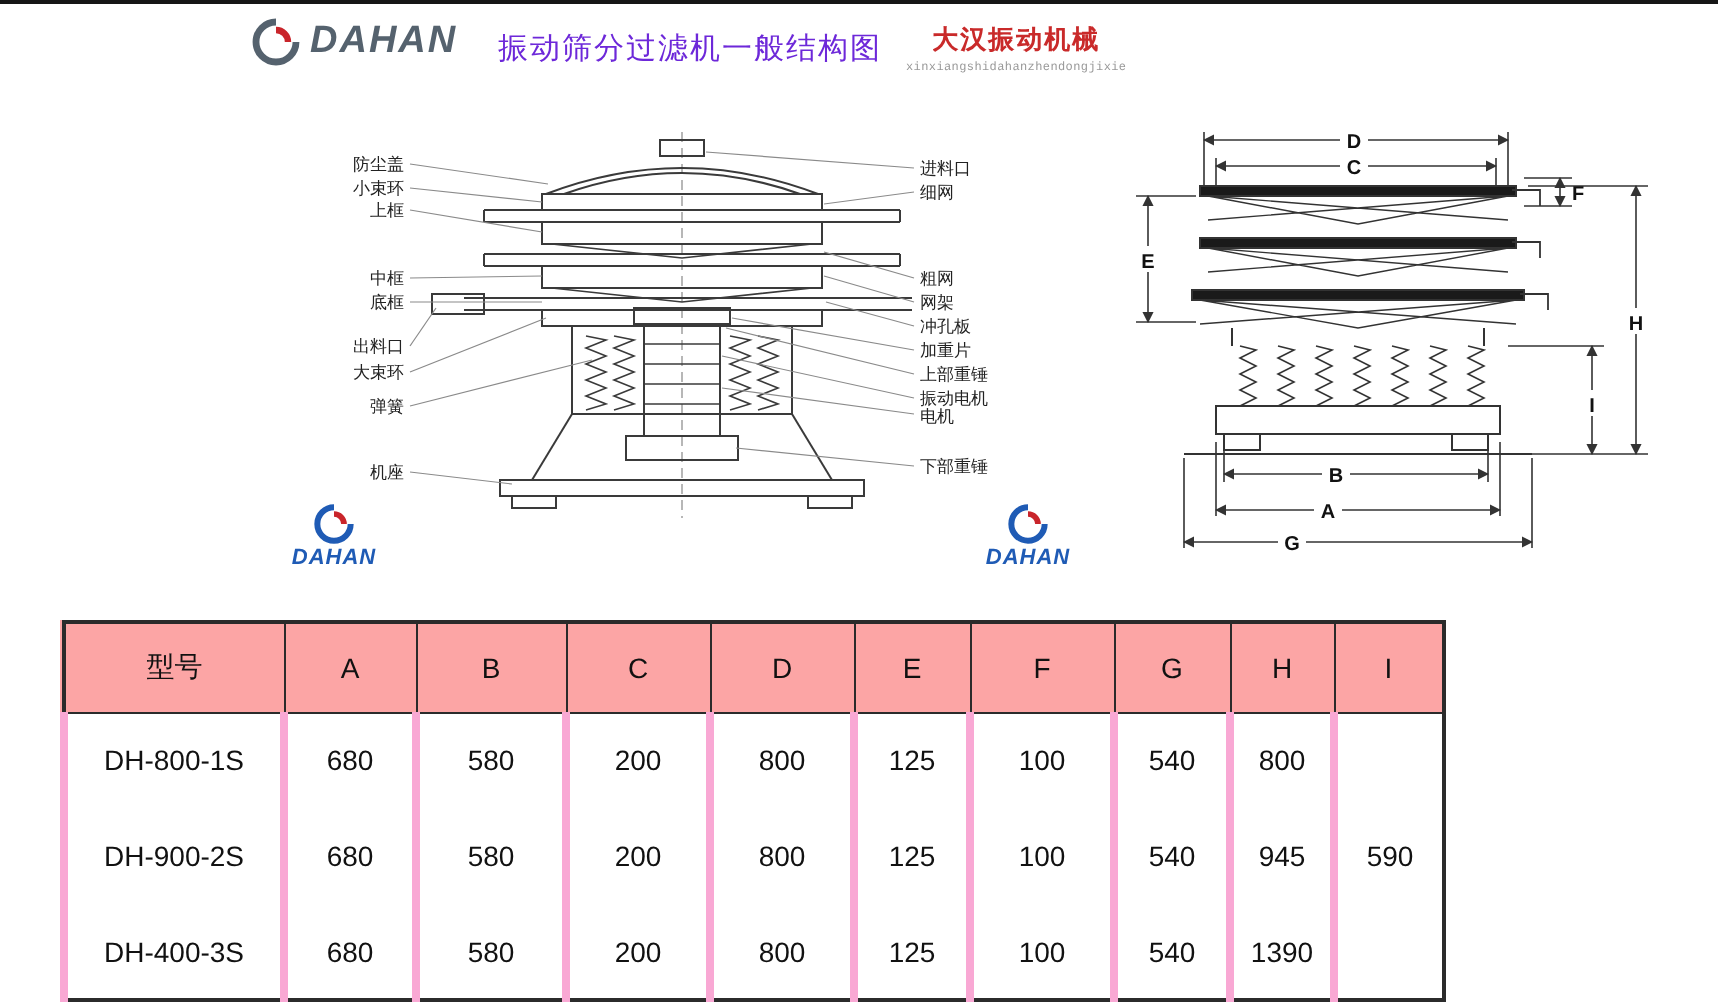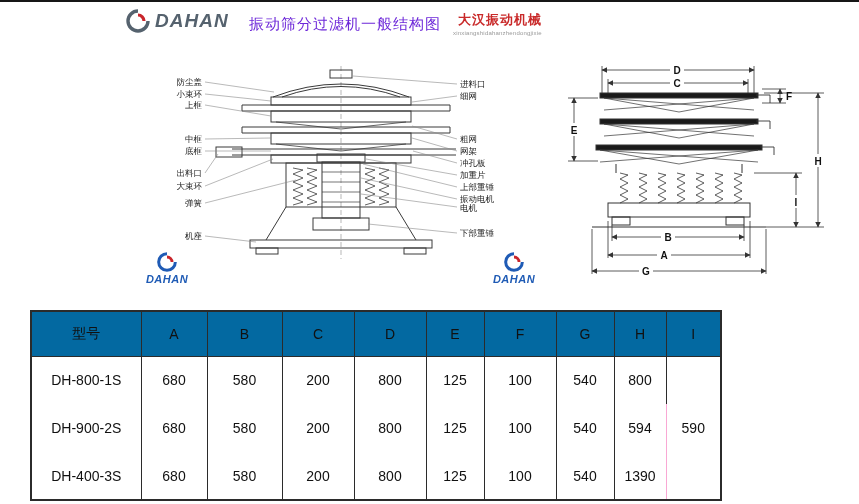--- a/index.html
+++ b/index.html
@@ -10,32 +10,32 @@
   }
   .page { position:absolute; inset:0; background:#fff; border-top:2px solid #161616;padding-left:35px; }
   .abs { position:absolute; }
 
   
   .header-logo { position:absolute; left:126px; top:7px; display:flex; align-items:center; gap:5px; }
   .header-logo .txt { font-size:19px; font-weight:bold; font-style:italic; color:#55626e; letter-spacing:1px; }
   .page-title { position:absolute; font-size:15px; font-weight:normal; color:#6d28d9; letter-spacing:1px; }
   .title-left  { left:249px; top:13px; }
   .title-right { left:598px; top:13px; }
-  .brand { position:absolute; left:453px; top:9px; text-align:right; }
+  .brand { position:absolute; left:453px; top:9px; text-align:center;font-family:Liberation Mono, monospace; }
   .brand .cn { font-size:13px; font-weight:bold; color:#c92a2a; letter-spacing:1px; }
   .brand .sub { font-size:6px; color:#999; margin-top:1px; letter-spacing:0.2px; }
 
   
   .logo-block { position:absolute; width:54px; display:flex; flex-direction:column; align-items:center; }
   .logo-block .txt { font-size:11px; font-weight:bold; font-style:italic; color:#1f5bb5; letter-spacing:0.5px; margin-top:1px; }
 
   
-  table.spec { position:absolute; left:30px; top:308px; border-collapse:collapse; table-layout:fixed; background:#0369a1; border:2px solid #2b2b2b; }
+  table.spec { position:absolute; left:30px; top:308px; border-collapse:collapse; table-layout:fixed; background:#fca5a5; border:2px solid #2b2b2b; }
   table.spec th { border:1px solid #2b2b2b; height:45px; font-size:14px; font-weight:normal; text-align:center; color:#111; }
-  table.spec td { border-left:1px solid #f9a8d4; border-right:1px solid #2b2b2b; height:48px; font-size:14px; text-align:center; color:#111; background:#fff; }
+  table.spec td { border-left:4px solid #f9a8d4; border-right:1px solid #2b2b2b; height:48px; font-size:14px; text-align:center; color:#111; background:#fff; }
 
   svg text { font-family:"Liberation Sans", sans-serif; }
   .diag-label { font-size:8.5px; fill:#222; }
   .dim-letter { font-size:10px; font-weight:bold; fill:#111; }
 </style>
 </head>
 <body>
 
 <div class="page">
 
@@ -292,21 +292,21 @@
       </tr>
       <tr>
         <td>DH-900-2S</td>
         <td>680</td>
         <td>580</td>
         <td>200</td>
         <td>800</td>
         <td>125</td>
         <td>100</td>
         <td>540</td>
-        <td>594</td>
+        <td>945</td>
       </tr>
       <tr>
         <td>DH-400-3S</td>
         <td>680</td>
         <td>580</td>
         <td>200</td>
         <td>800</td>
         <td>125</td>
         <td>100</td>
         <td>540</td>

